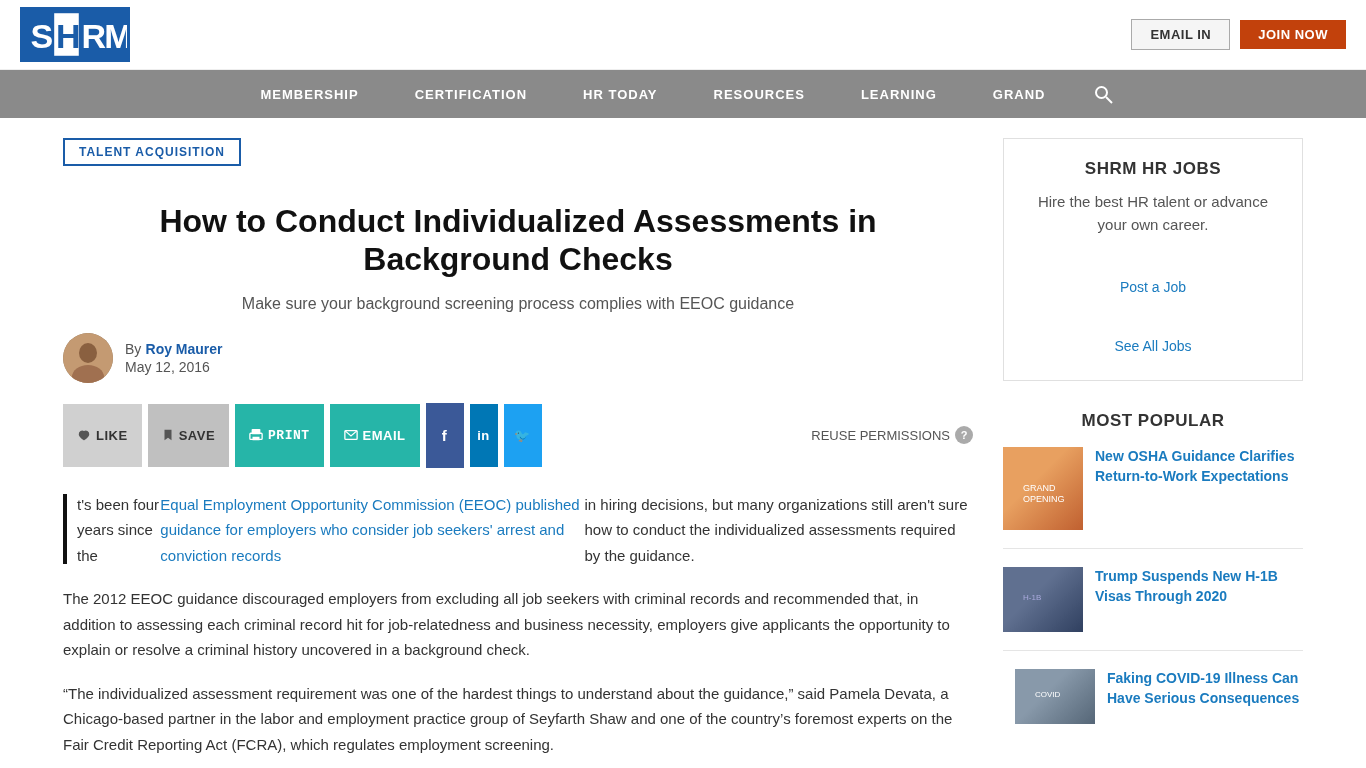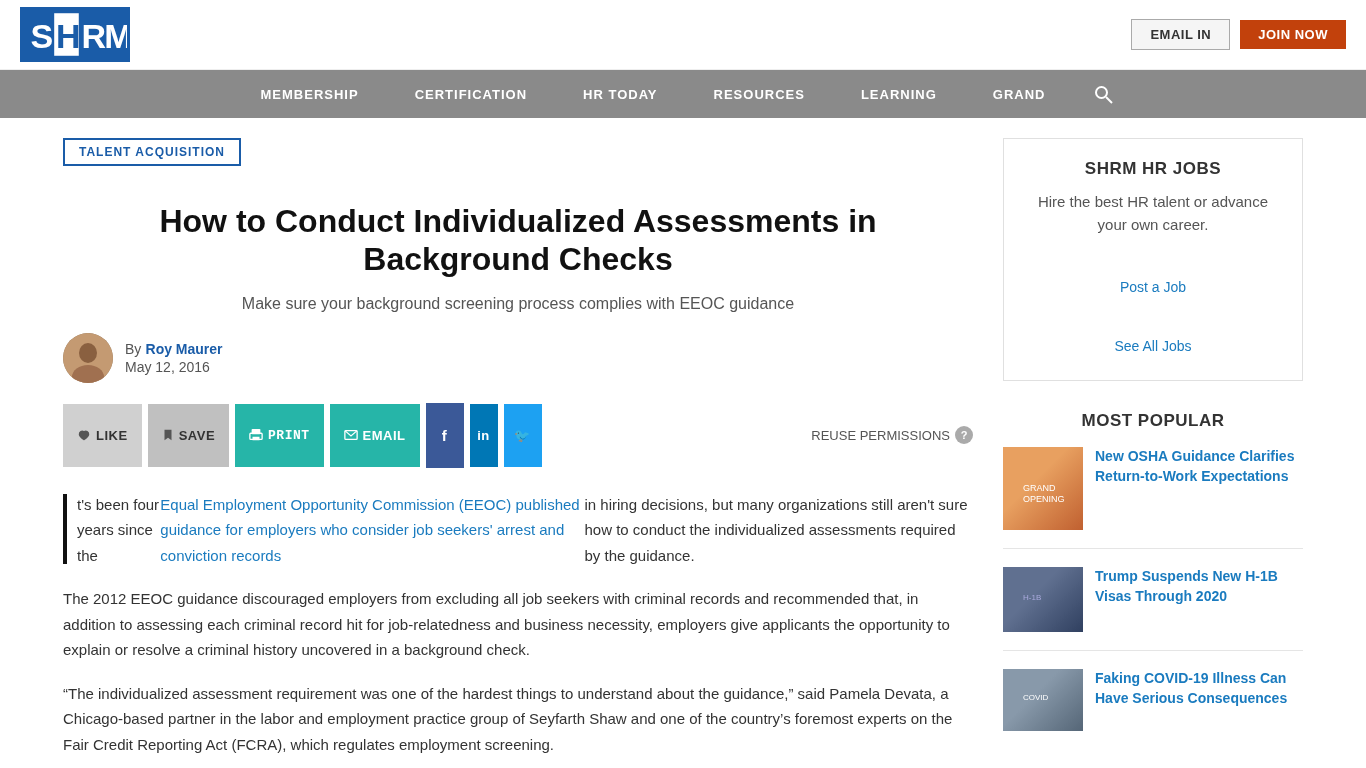--- a/index.html
+++ b/index.html
@@ -288,22 +288,22 @@
       width: 80px; height: 83px;
       display: flex; align-items: center; justify-content: center;
     }
     .thumb-h1b {
       background: linear-gradient(135deg, #607090 40%, #304060 100%);
       width: 80px; height: 65px;
       display: flex; align-items: center; justify-content: center;
     }
     .thumb-covid {
       background: linear-gradient(135deg, #8899aa 40%, #556677 100%);
-      width: 80px; height: 62px;
-      display: flex; align-items: center; justify-content: center;
+      width: 80px; height: 55px;
+      display: flex; align-items: center; justify-content: center; margin-left: 12px;
     }
     .popular-text a {
       color: #1a7bbf;
       font-size: 14px;
       font-weight: bold;
       text-decoration: none;
       line-height: 1.4;
     }
 
     

